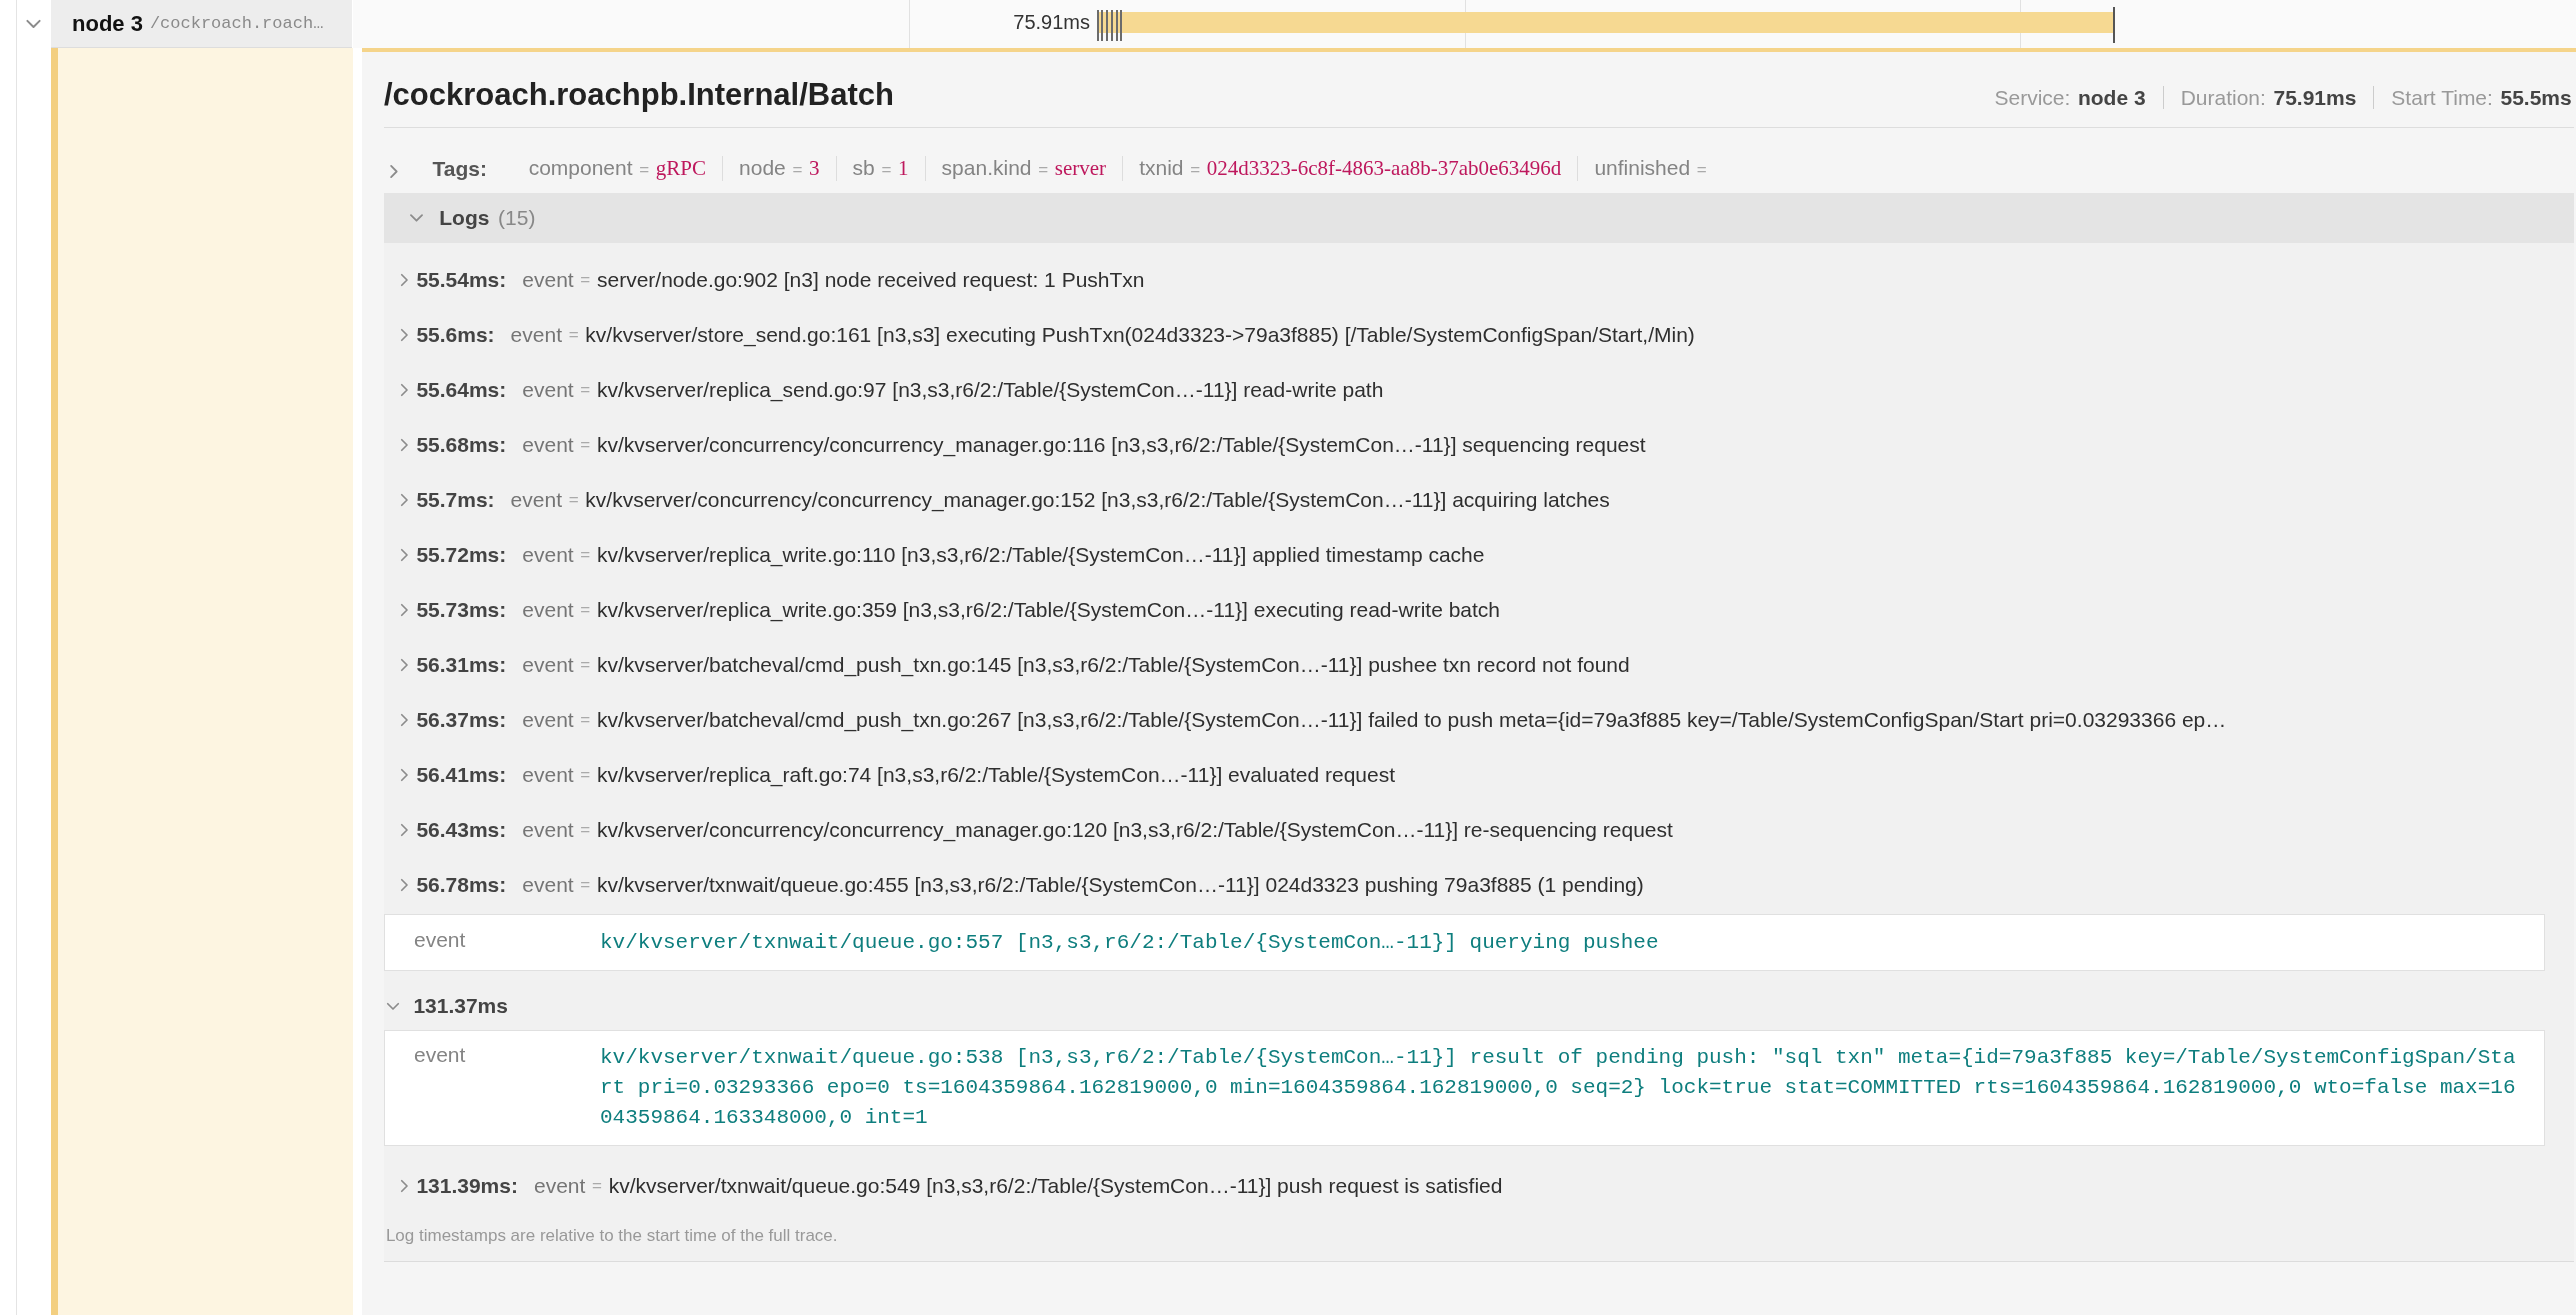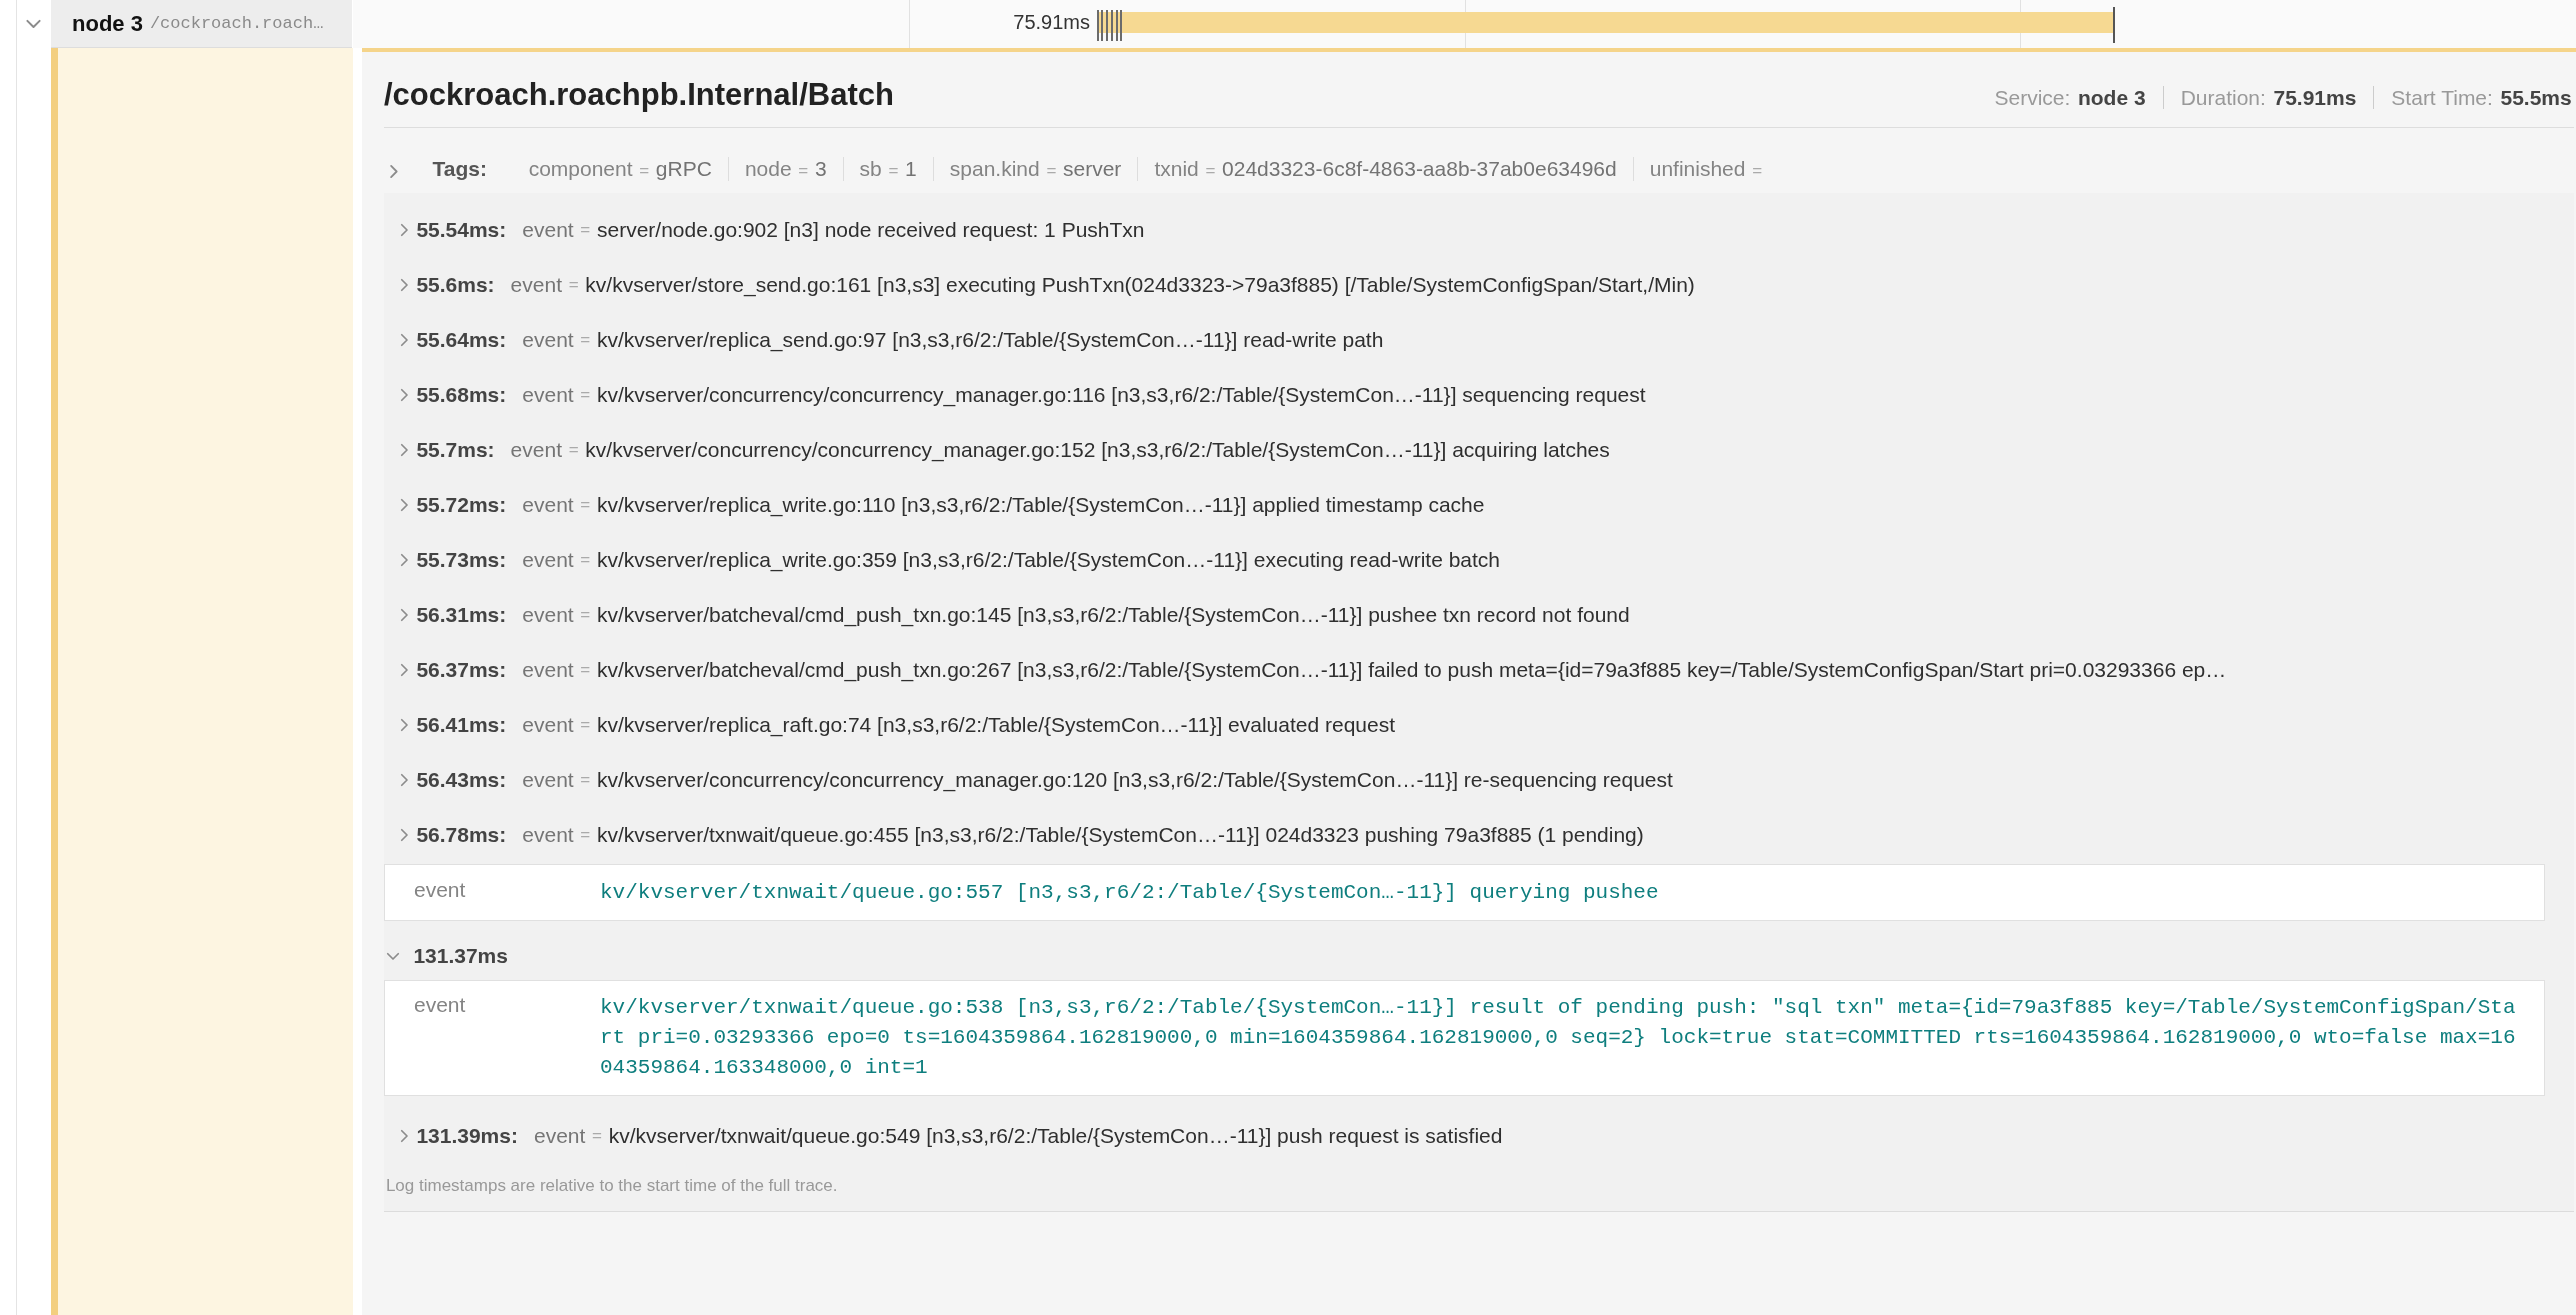--- a/index.html
+++ b/index.html
@@ -43,21 +43,21 @@
   .meta-item + .meta-item{border-left:1px solid #ccc;}
   .m-value{color:#444;font-weight:700;margin-left:7.6px;}
 
   .title-divider{border-bottom:1px solid #ddd;margin-top:14.3px;}
 
   .tags-row{display:flex;align-items:flex-end;margin-top:14.3px;font-size:21px;height:38px;gap:20px;}
   .tags-label{font-weight:700;color:#555;margin:0 5.7px 0 9.5px;}
   .tag{padding:0 16px;white-space:nowrap;}
   .tag + .tag{border-left:1px solid #ddd;}
   .tag-key{color:#848484;}
-  .tag-val{color:#737373;}
+  .tag-val{color:#be185d;font-family:Liberation Serif, serif;}
   .eq{color:#aaa;font-size:17px;padding:0 6.7px;}
 
   .logs-section{margin-top:12.4px;background:#f1f1f1;border-bottom:1px solid #dcdcdc;}
   .logs-header{height:50px;background:#e4e4e4;display:flex;align-items:center;padding-left:23px;}
   .logs-title{font-size:21px;font-weight:700;color:#444;margin-left:13.3px;}
   .logs-count{font-size:21px;color:#888;margin-left:8.6px;}
 
   .logs-body{padding-top:9.5px;}
   .log-row{height:55px;display:flex;align-items:center;font-size:21px;white-space:nowrap;
            overflow:hidden;cursor:pointer;}
@@ -133,20 +133,29 @@
             <span class="tag"><span class="tag-key">component</span><span class="eq">=</span><span class="tag-val">gRPC</span></span>
             <span class="tag"><span class="tag-key">node</span><span class="eq">=</span><span class="tag-val">3</span></span>
             <span class="tag"><span class="tag-key">sb</span><span class="eq">=</span><span class="tag-val">1</span></span>
             <span class="tag"><span class="tag-key">span.kind</span><span class="eq">=</span><span class="tag-val">server</span></span>
             <span class="tag"><span class="tag-key">txnid</span><span class="eq">=</span><span class="tag-val">024d3323-6c8f-4863-aa8b-37ab0e63496d</span></span>
             <span class="tag"><span class="tag-key">unfinished</span><span class="eq">=</span><span class="tag-val"></span></span>
           </div>
       </div>
 
       <div class="logs-section">
+        <div class="logs-header">
+          <span class="chev">
+            <svg viewBox="0 0 24 24" width="19" height="19">
+                <polyline points="5,9 12,16 19,9"></polyline>
+              </svg>
+          </span>
+          <span class="logs-title">Logs</span>
+          <span class="logs-count">(15)</span>
+        </div>
         <div class="logs-body">
             <div class="log-row">
               <span class="chev row-chev">
                 <svg viewBox="0 0 24 24" width="18" height="18">
                   <polyline points="9,5 16,12 9,19"></polyline>
                 </svg>
               </span>
               <span class="log-time">55.54ms:</span>
               <span class="log-key">event</span>
               <span class="eq">=</span>

